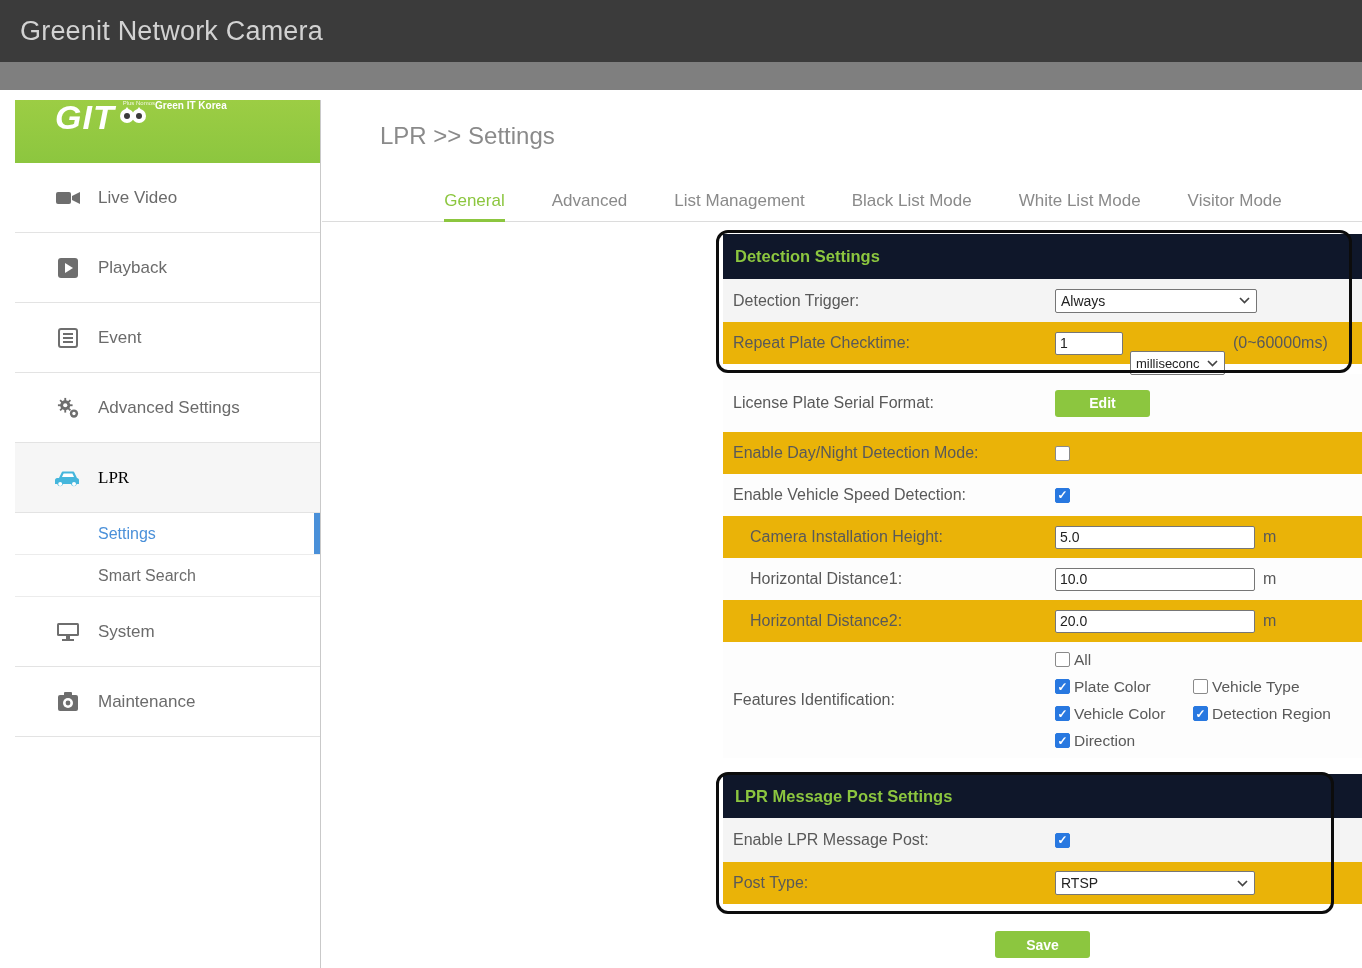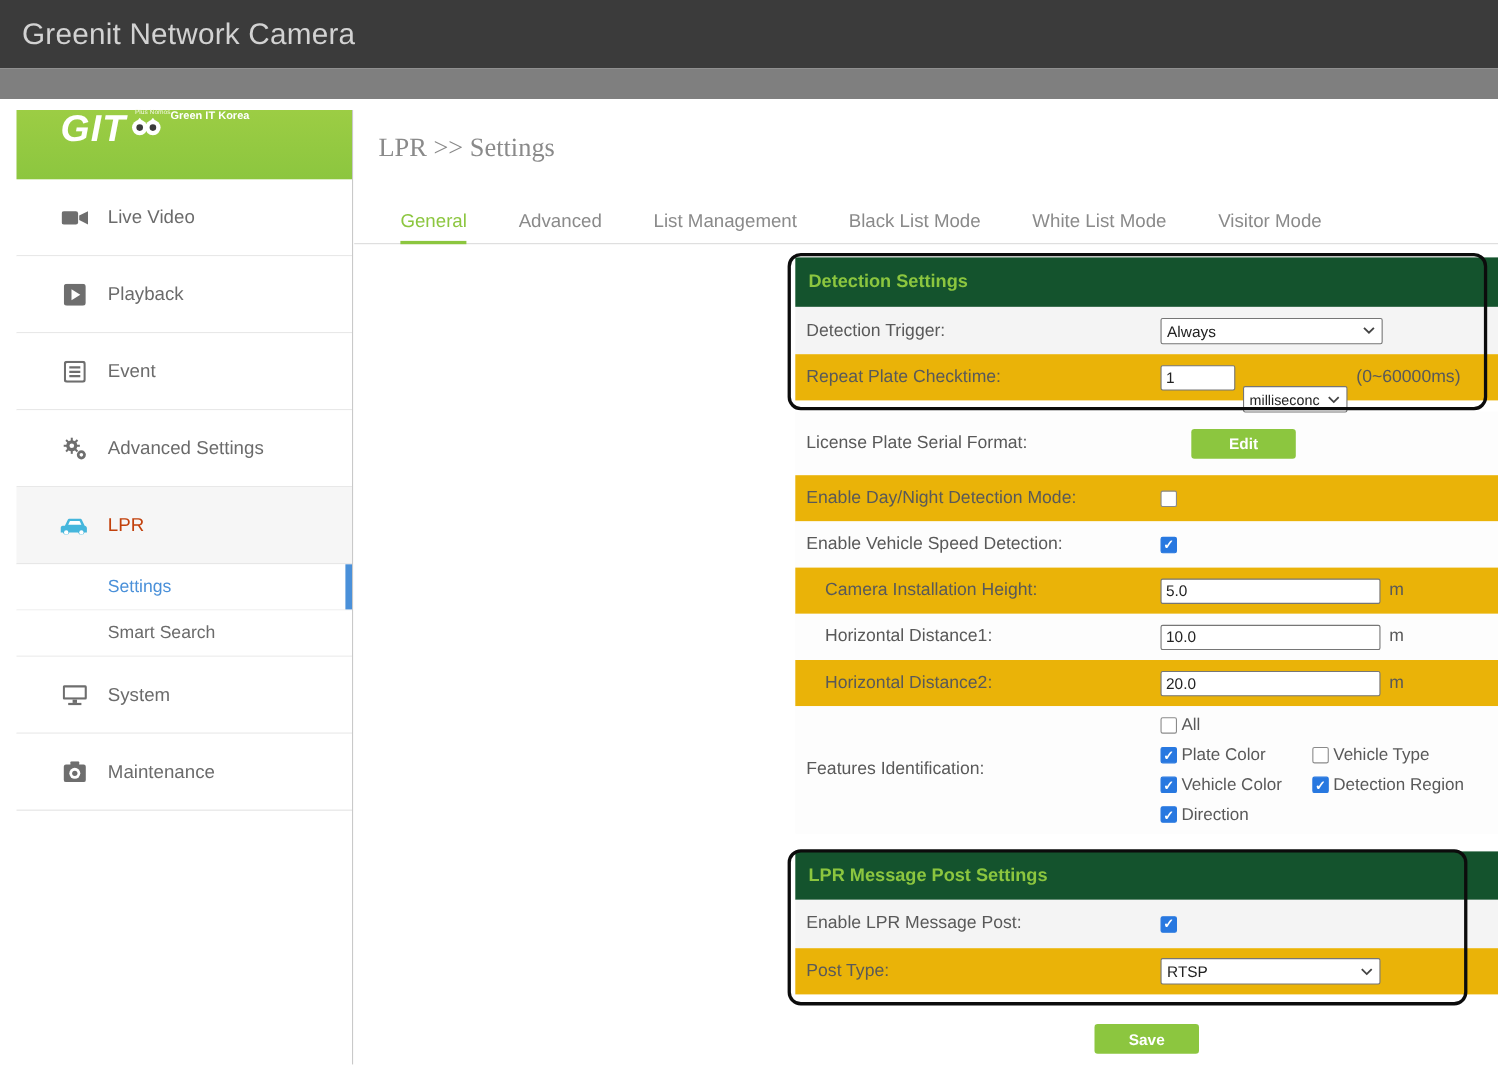--- a/index.html
+++ b/index.html
@@ -18,41 +18,41 @@
   .logo-git { color:#fff; font-size:34px; font-weight:bold; font-style:italic; letter-spacing:1px; line-height:1; }
   .logo-col { margin-left:8px; display:flex; flex-direction:row; }
   .logo-tagline { color:#f2f7e2; font-size:6px; }
   .logo-sub { color:#fff; font-size:10px; font-weight:bold; }
   .logo-owl { position:absolute; left:103px; top:7px; }
 
   .side-item { height:70px; display:flex; align-items:center; padding-left:40px; border-bottom:1px solid #e3e3e3; cursor:pointer; background:#fff; }
   .side-item .icon-wrap { width:26px; height:24px; display:flex; align-items:center; justify-content:center; }
   .side-item .lbl { margin-left:17px; font-size:17px; color:#6b6b6b; }
   .side-item.lpr { background:#f6f6f6; }
-  .side-item.lpr .lbl { color:#c2410c; }
+  .side-item.lpr .lbl { color:#000000;font-family:Liberation Serif, serif; }
   .sub-item { height:42px; display:flex; align-items:center; padding-left:83px; border-bottom:1px solid #ececec; font-size:16px; color:#6b6b6b; cursor:pointer; position:relative; background:#fff; }
   .sub-item.active { color:#4a90d9; }
   .sub-item .active-bar { position:absolute; right:0; top:0; width:6px; height:100%; background:#4a90d9; }
 
   
   .main { position:absolute; left:322px; top:100px; width:1040px; height:868px; background:#fff; }
-  .breadcrumb { padding:22px 0 0 22px; font-size:24px; color:#8a8a8a;font-family:Liberation Serif, serif; }
-  .tabs { position:absolute; left:0; top:80px; width:1040px; height:42px; display:flex; gap:47px; padding-left:42px; border-bottom:1px solid #dcdcdc; }
+  .breadcrumb { padding:22px 0 0 58px; font-size:24px; color:#8a8a8a; }
+  .tabs { position:absolute; left:0; top:80px; width:1040px; height:42px; display:flex; gap:47px; padding-left:42px; border-bottom:1px solid #dcdcdc;justify-content:center; }
   .tab { font-size:17px; color:#8a8a8a; display:flex; align-items:center; position:relative; cursor:pointer; white-space:nowrap; }
   .tab.active { color:#8cc63f; }
   .tab.active::after { content:""; position:absolute; left:0; right:0; bottom:-1px; height:3px; background:#8cc63f; }
 
   
   .table { position:absolute; left:401px; top:134px; width:639px; }
-  .sec-header { height:45px; background:#14532d; color:#8cc63f; font-weight:bold; font-size:16.5px; display:flex; align-items:center; padding-left:12px; }
+  .sec-header { height:45px; background:#0f172a; color:#8cc63f; font-weight:bold; font-size:16.5px; display:flex; align-items:center; padding-left:12px; }
   .row { display:flex; align-items:center; height:42px; }
   .row.gray { background:#f4f4f4; }
   .row.green { background:#eab308; }
   .row.white { background:#fdfdfd; }
-  .row.tall58 { height:58px;gap:28px; }
+  .row.tall58 { height:58px; }
   .row.features { height:116px; }
   .row .lab { flex:0 0 332px; padding-left:10px; font-size:16px; color:#595959; }
   .row .lab.indent { padding-left:27px; }
   .row .ctrl { display:flex; align-items:center; gap:8px; }
   .spacer10 { height:10px; } .spacer16 { height:16px; }
 
   .sel { height:24px; background:#fff; border:1px solid #767676; border-radius:2px; display:flex; align-items:center; justify-content:space-between; padding:0 6px 0 5px; font-size:14px; color:#222; cursor:pointer; }
   .sel.w202 { width:202px; } .sel.w95 { width:95px;margin-top:40px; } .sel.w200 { width:200px; }
   .sel .chev { flex:0 0 auto; margin-left:4px; }
 

